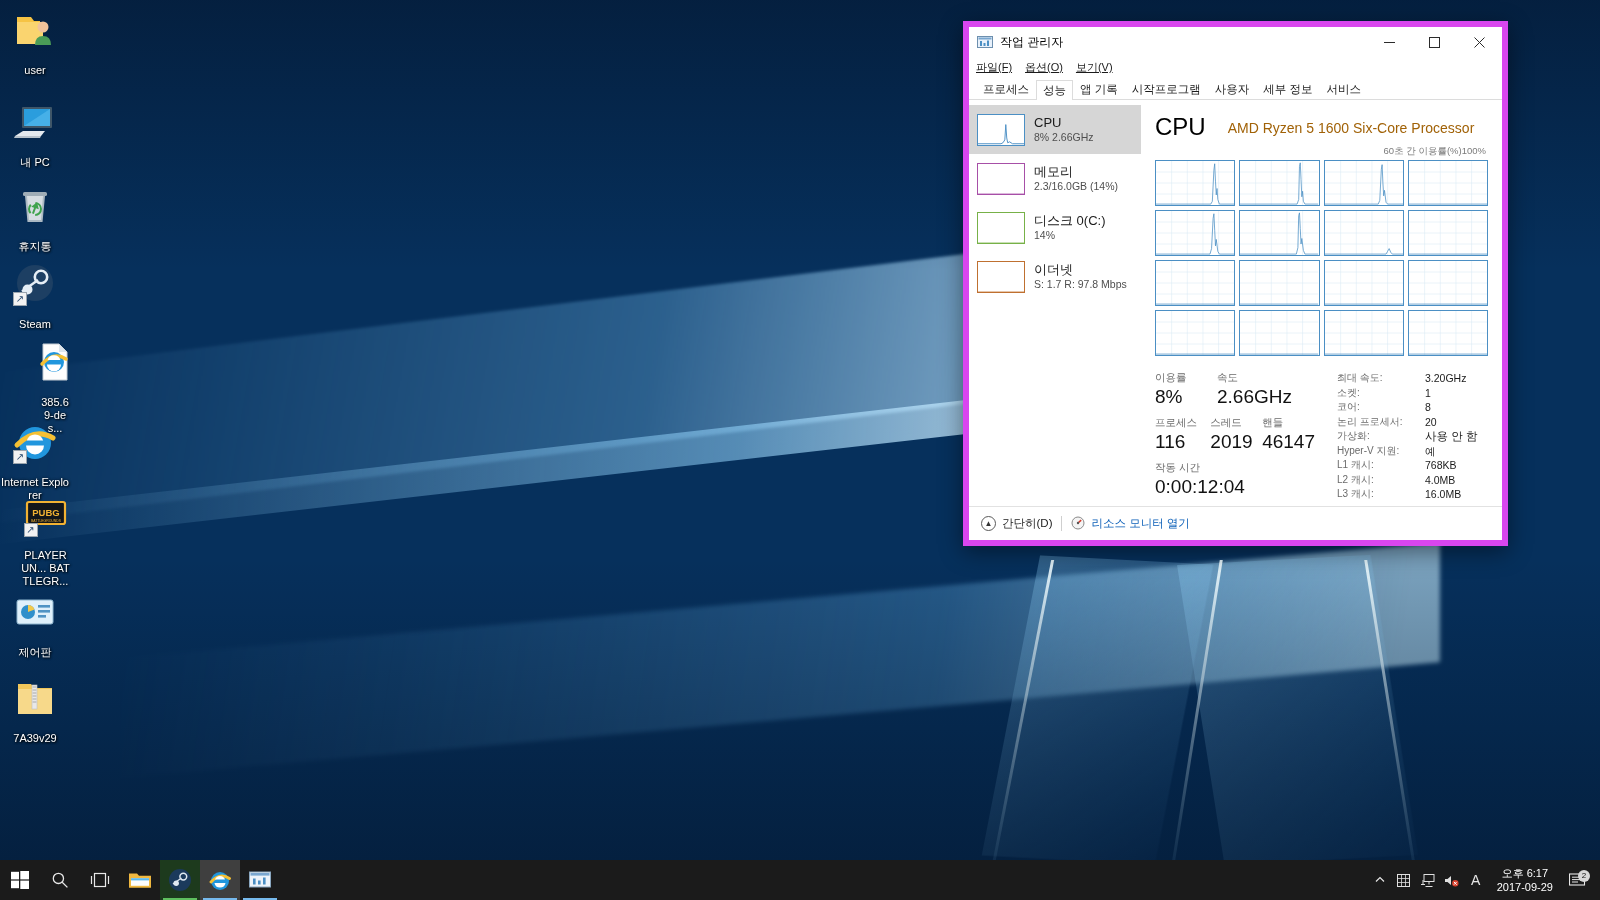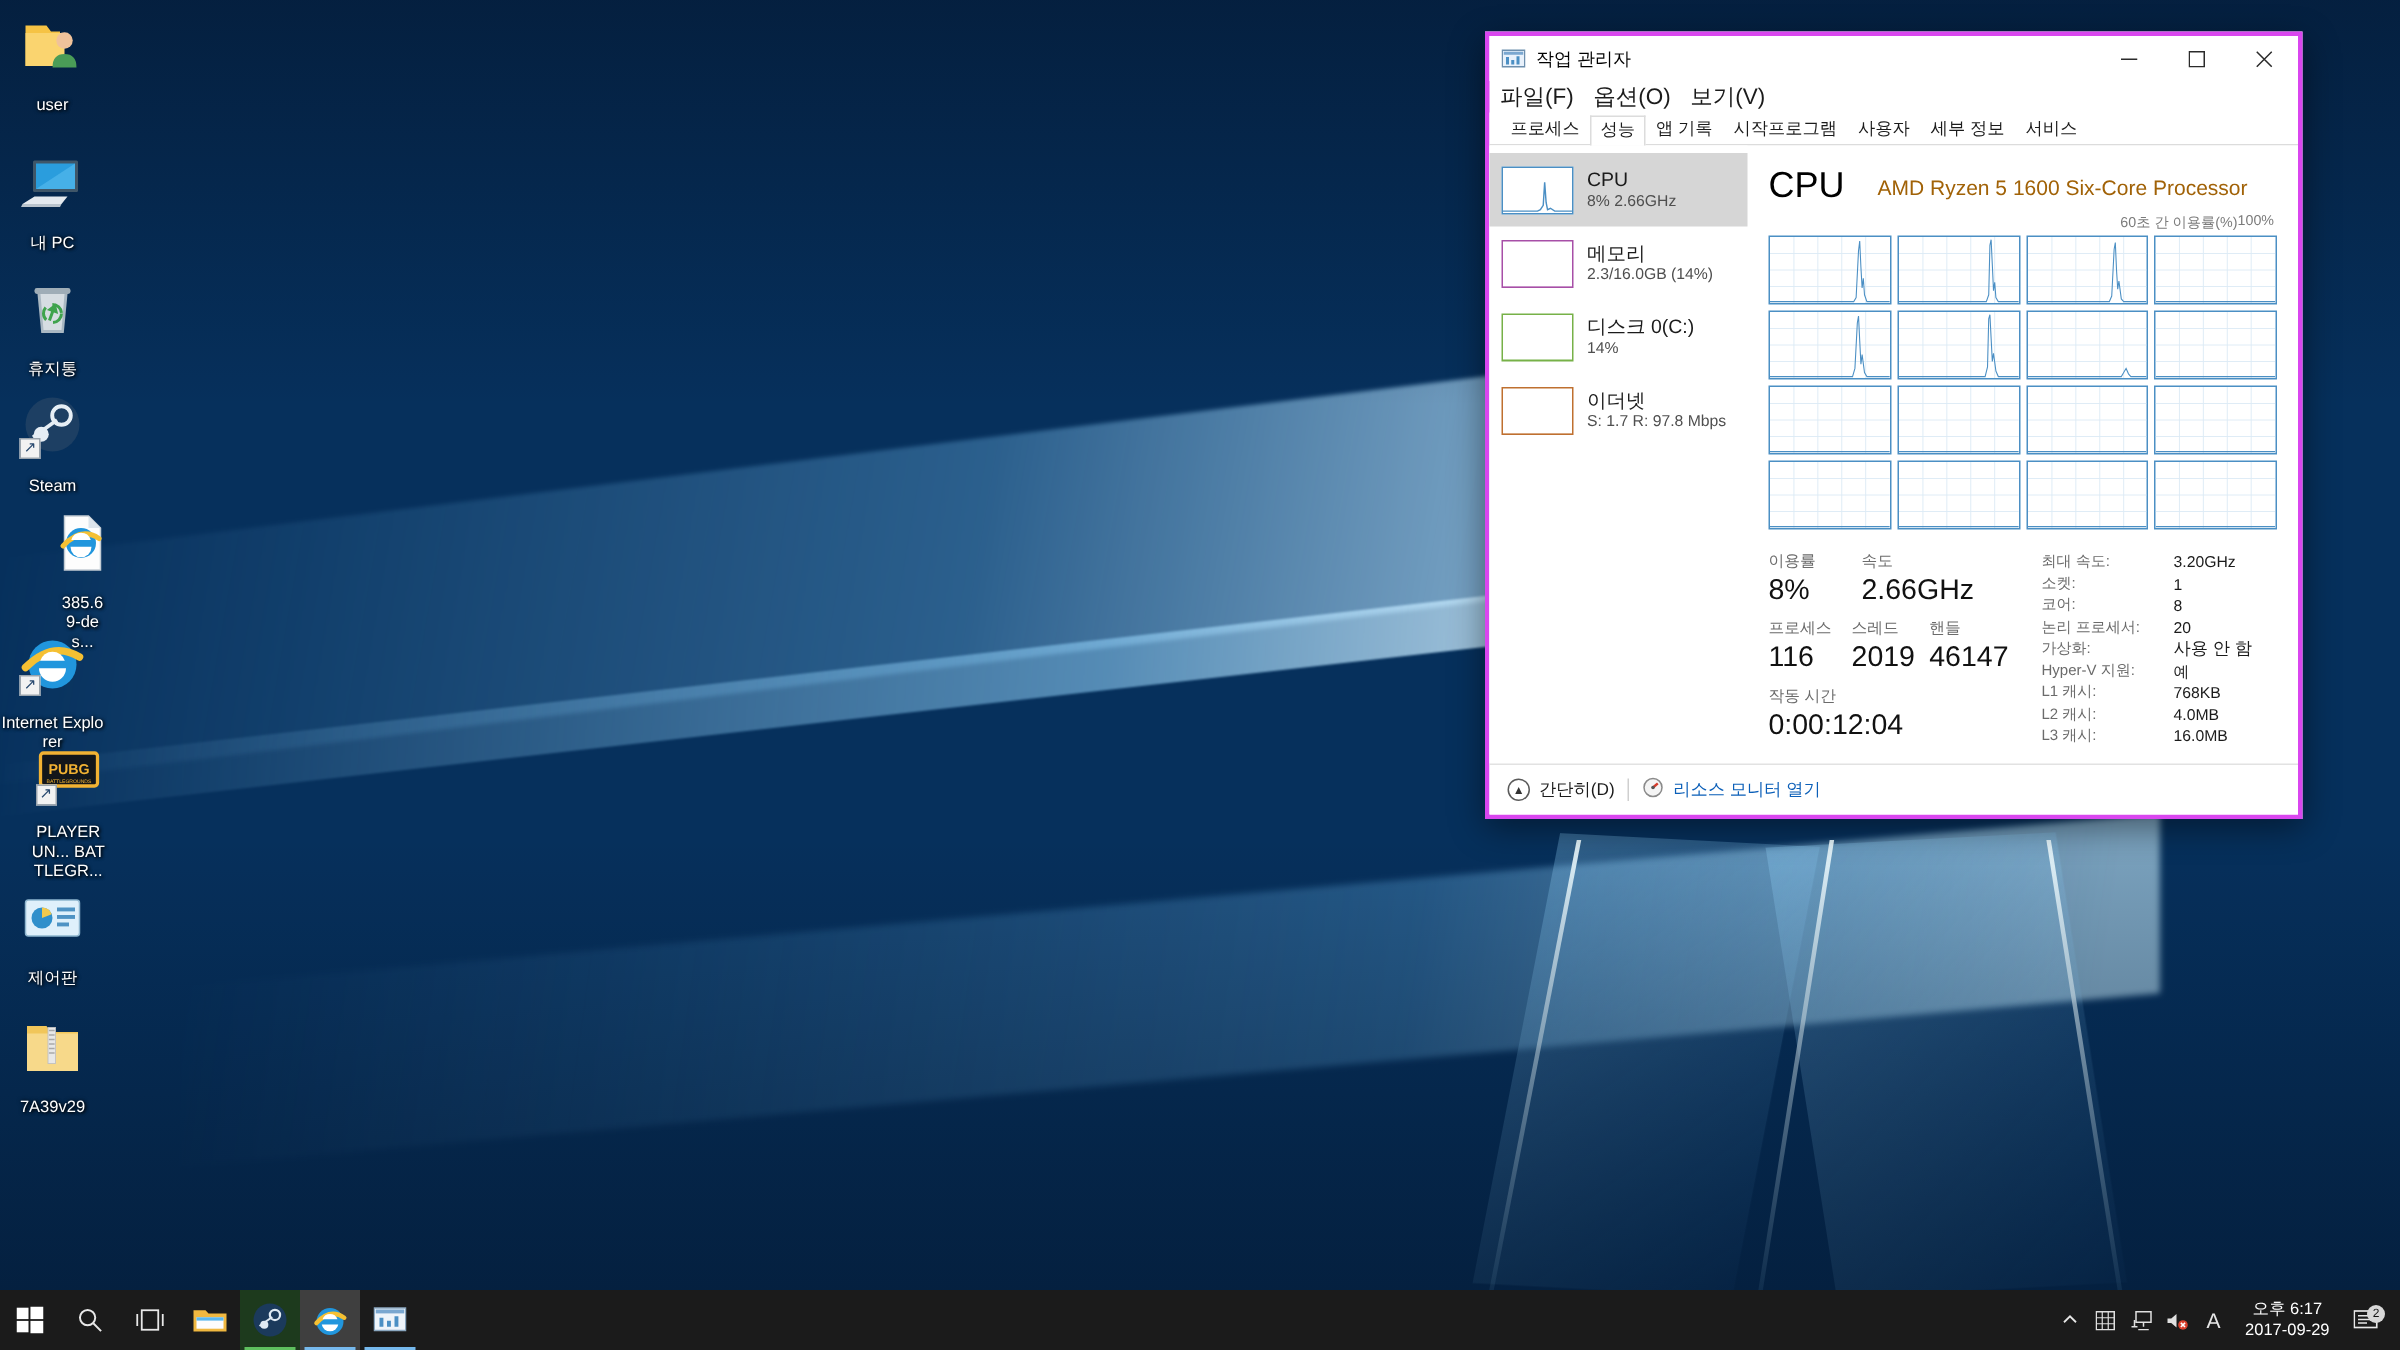--- a/index.html
+++ b/index.html
@@ -66,39 +66,39 @@
   .shortcut-arrow {
     position: absolute; left: 0; bottom: 0; width: 14px; height: 14px;
     background: #f2f2f2; border: 1px solid #9aa4ad;
     display: flex; align-items: center; justify-content: center;
     font-size: 10px; color: #27486e; line-height: 1;
   }
 
   
   #taskmgr {
     position: absolute; left: 963px; top: 21px; width: 545px; height: 525px;
-    background: #ffffff; border: 3px solid #d946ef;
+    background: #ffffff; border: 6px solid #d946ef;
     box-shadow: 0 6px 22px rgba(0,0,0,0.45);
     display: flex; flex-direction: column;
-    font-size: 12px; color: #1b1b1b; margin-left: 27px;
+    font-size: 12px; color: #1b1b1b;
   }
   #tm-titlebar {
     height: 30px; display: flex; align-items: center;
     background: #ffffff; padding-left: 8px; flex: none;
   }
   #tm-titlebar .tm-ico { width: 16px; height: 16px; margin-right: 7px; position: relative; }
   #tm-title { font-size: 12px; color: #000; }
   .tm-winbtns { margin-left: auto; display: flex; height: 30px; }
   .tm-winbtn {
     width: 45px; height: 30px; display: flex; align-items: center; justify-content: center;
     color: #2b2b2b; font-size: 12px;
   }
 
   #tm-menubar { height: 21px; display: flex; align-items: center; padding-left: 7px; gap: 13px; flex: none; }
-  #tm-menubar span { font-size: 15px; color: #1b1b1b; }
+  #tm-menubar span { font-size: 11px; color: #1b1b1b; text-decoration: underline; }
 
   #tm-tabs {
     height: 22px; display: flex; align-items: flex-end;
     padding-left: 7px; gap: 0px; flex: none;
     border-bottom: 1px solid #dcdcdc; background: #ffffff;
   }
   .tm-tab {
     padding: 2px 6px 3px 6px; font-size: 11.5px; color: #1b1b1b;
     border: 1px solid transparent; border-bottom: none; line-height: 14px;
   }

